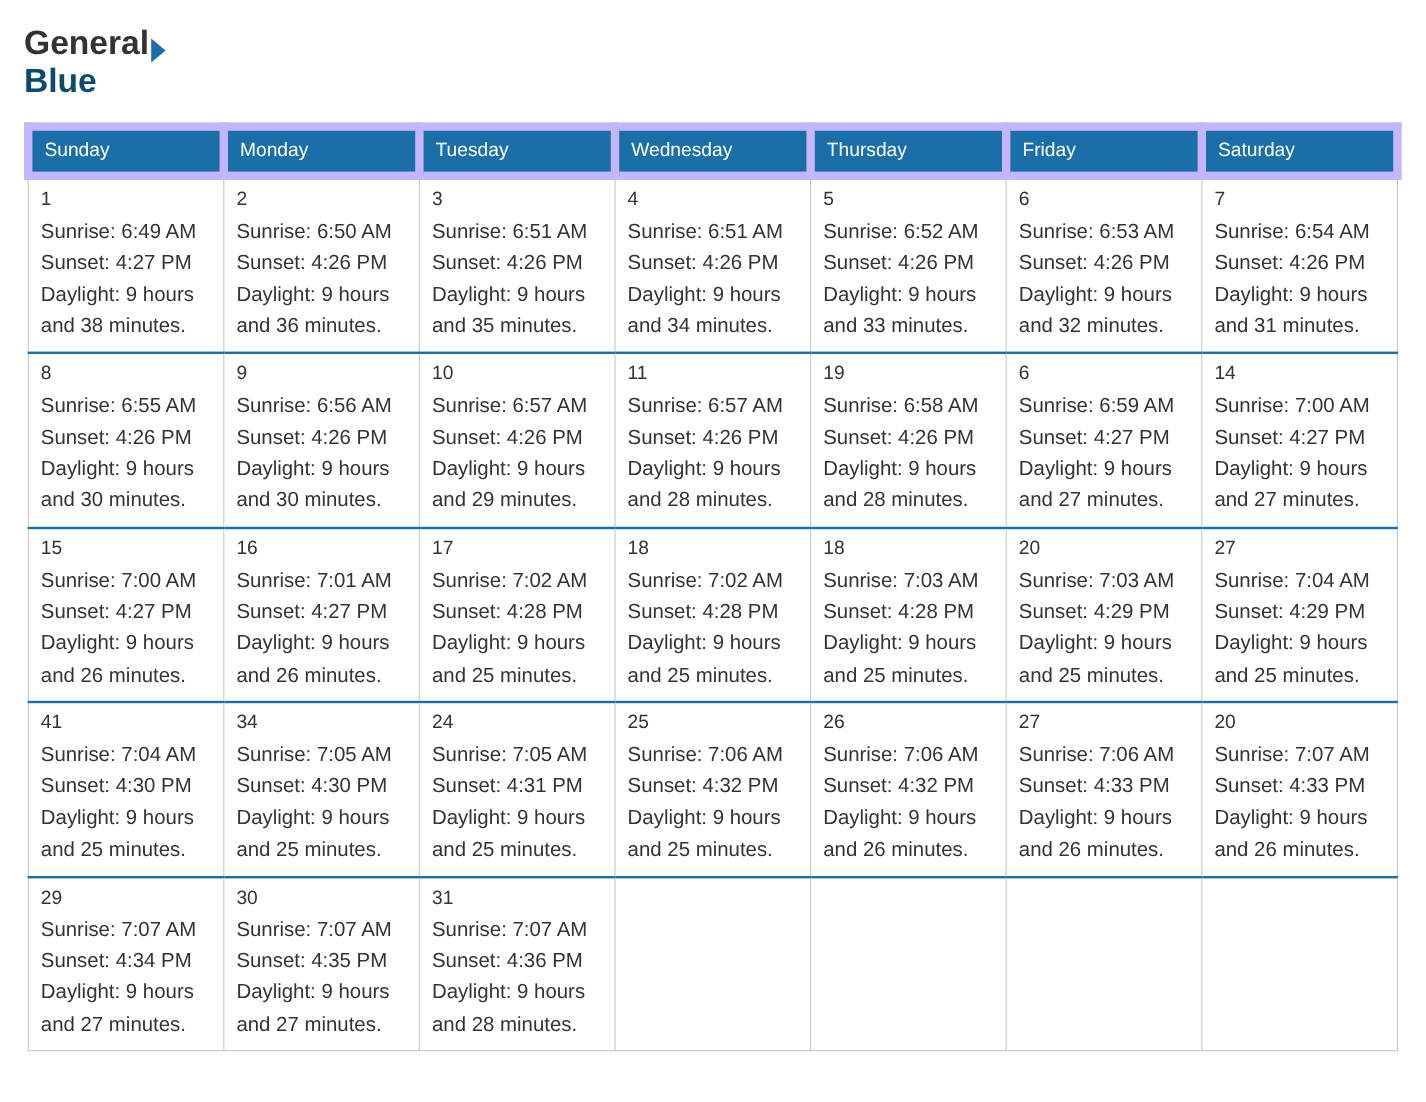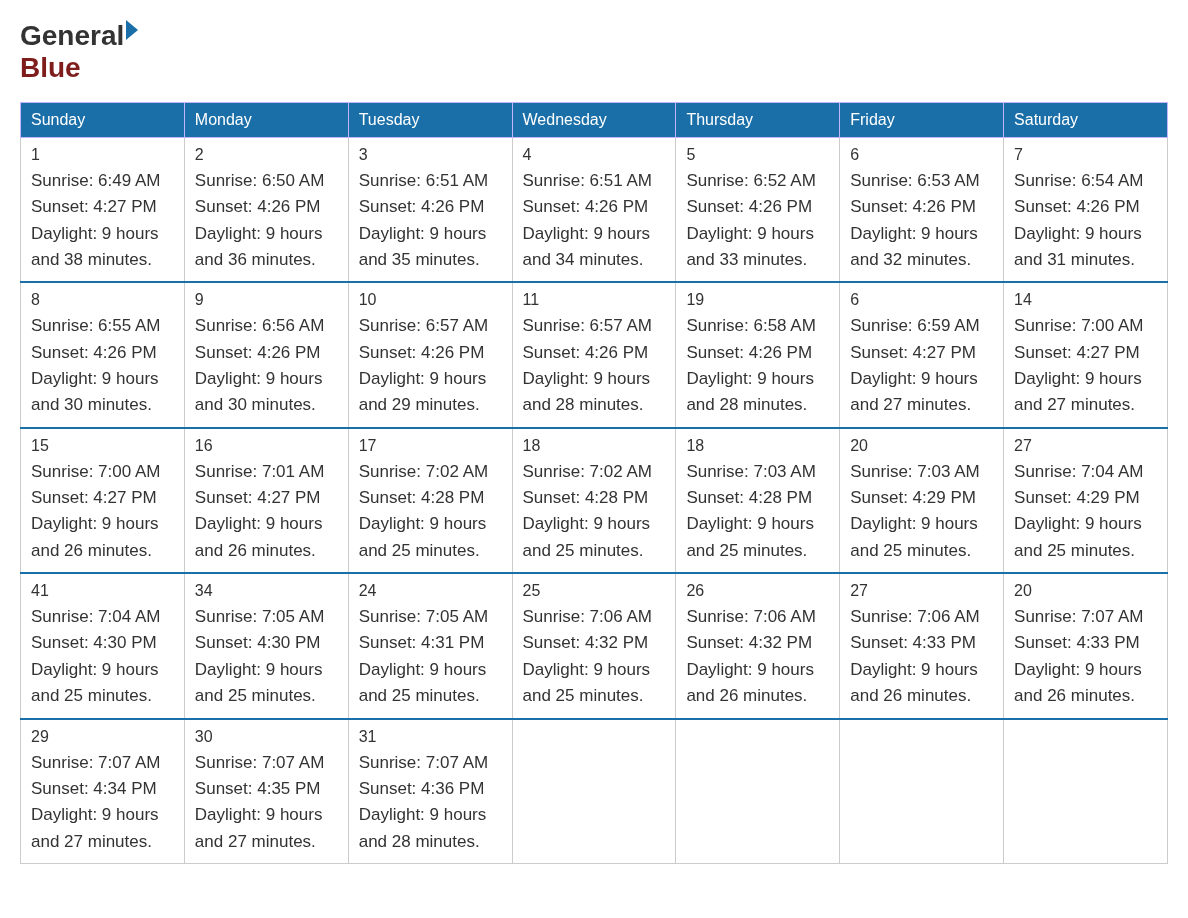--- a/index.html
+++ b/index.html
@@ -16,37 +16,37 @@
       align-items: flex-start;
       margin-bottom: 18px;
     }
     .logo {
       display: flex;
       flex-direction: column;
       align-items: flex-start;
     }
     .logo-text {
       display: flex;
-      align-items: flex-start;
+      align-items: flex-end;
       font-size: 28px;
       font-weight: bold;
       color: #333;
     }
     .logo-general { color: #333; }
     .logo-arrow {
       display: inline-block;
       width: 0;
       height: 0;
       border-left: 12px solid #1a6fa8;
       border-top: 10px solid transparent;
       border-bottom: 10px solid transparent;
       margin: 0 2px;
       vertical-align: middle;
     }
-    .logo-blue { color: #7f1d1d; font-size: 28px; font-weight: bold; }
+    .logo-blue { color: #0c4a6e; font-size: 28px; font-weight: bold; }
     .title-area {
       text-align: right;
     }
     .month-title {
       font-size: 52px;
       font-weight: bold;
       color: #222;
       line-height: 1.1;
     }
     .location-title {
@@ -59,21 +59,21 @@
       border-collapse: collapse;
       table-layout: fixed;
     }
     .calendar-table thead tr th {
       background-color: #1a6fa8;
       color: #fff;
       font-size: 16px;
       font-weight: normal;
       padding: 8px 10px;
       text-align: left;
-      border: 1px solid #c4b5fd;
+      border: 7px solid #c4b5fd;
     }
     .calendar-table tbody tr td {
       vertical-align: top;
       padding: 8px 10px;
       border: 1px solid #ccc;
       font-size: 13px;
       color: #333;
       height: 120px;
     }
     .calendar-table tbody tr td .day-num {

